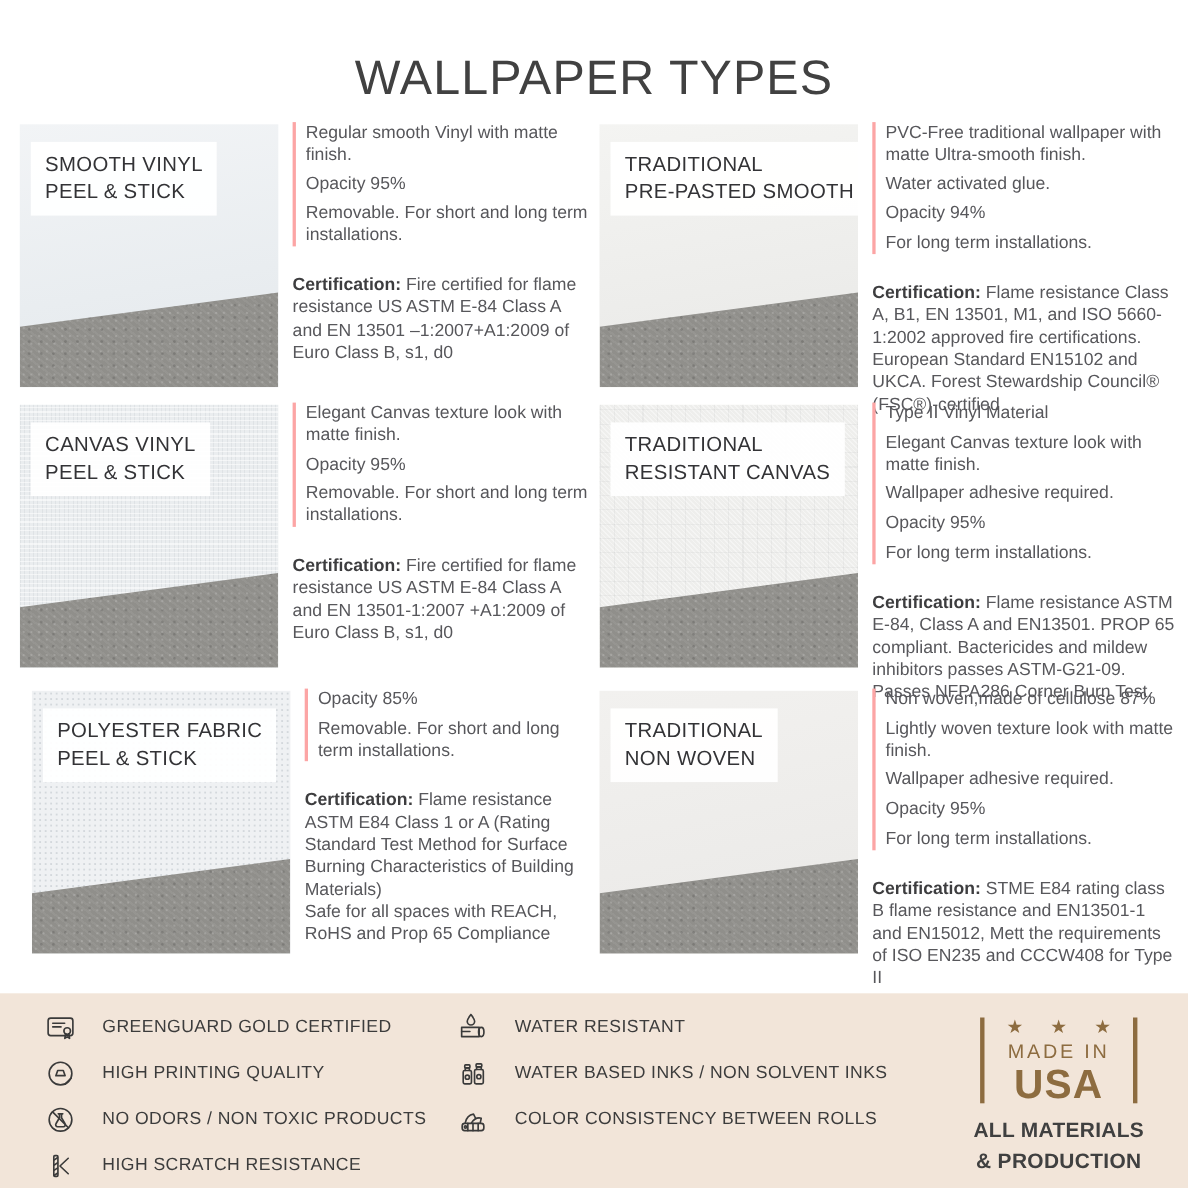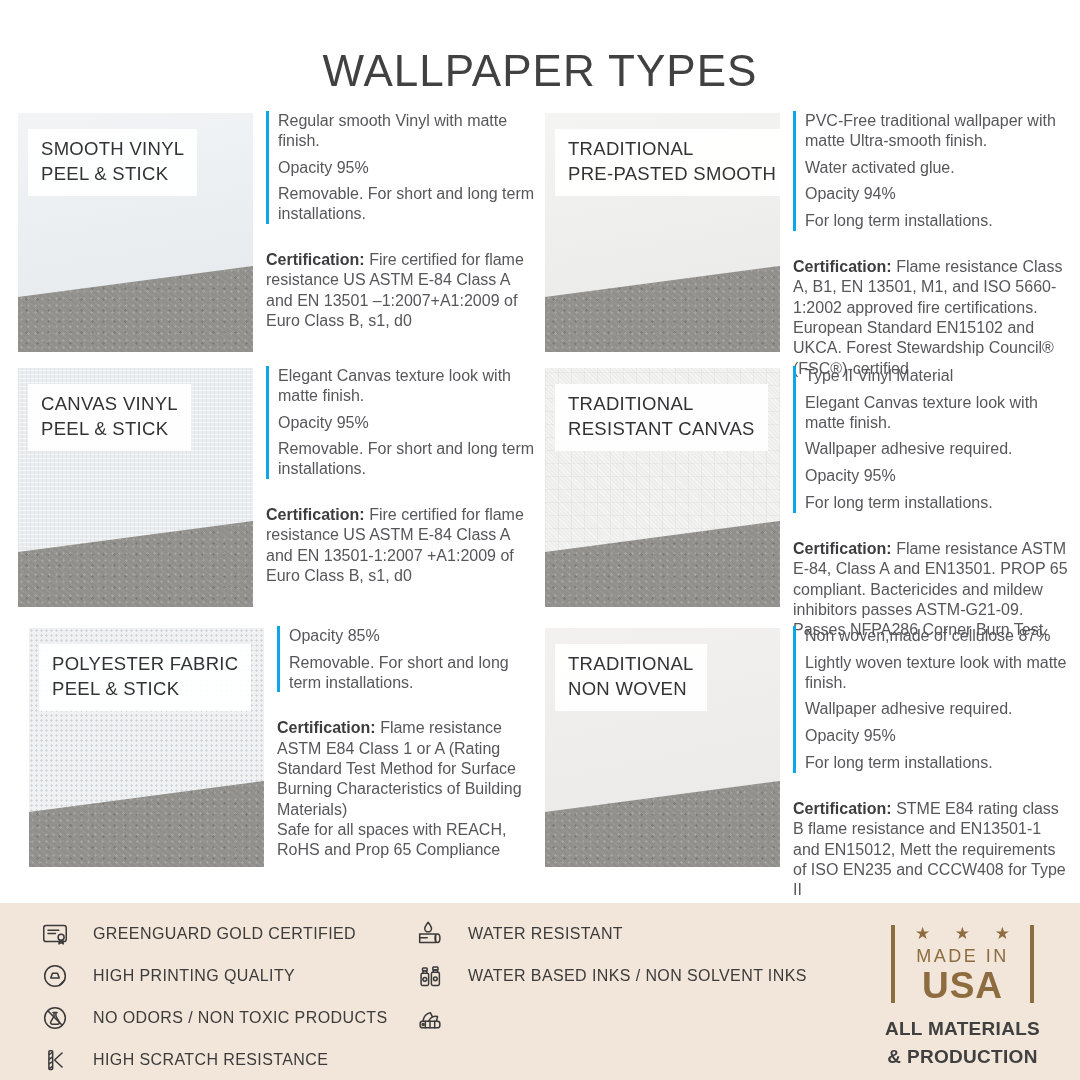--- a/index.html
+++ b/index.html
@@ -60,21 +60,21 @@
   }
   .label-box {
     position:absolute; top:16px; left:10px;
     background:rgba(255,255,255,.94);
     padding:8px 13px 9px 13px;
     font-size:18.5px; line-height:1.35; letter-spacing:.3px;
     color:#333336; white-space:nowrap;
   }
   .info { flex:1; padding:0 10px 0 13px; margin-top:-2px; }
   .desc {
-    border-left:3px solid #0ea5e9;
+    border-left:3px solid #fca5a5;
     padding-left:9px;
     font-size:16px; line-height:1.24; color:#57575b;
   }
   .desc .desc-line { margin-bottom:7px; }
   .desc .desc-line:last-child { margin-bottom:2px; }
   .cert { margin-top:26px; font-size:16px; line-height:1.27; color:#57575b; }
   .cert-label { font-weight:700; color:#3d3d3f; }
 
   
   .footer {
@@ -311,20 +311,21 @@
       <div class="feature">
         <svg viewBox="0 0 32 32">
           <rect x="5.5" y="19.5" width="21" height="7" rx="2.5"></rect>
           <line x1="11" y1="19.5" x2="11" y2="26.5"></line>
           <line x1="16" y1="19.5" x2="16" y2="26.5"></line>
           <line x1="21" y1="19.5" x2="21" y2="26.5"></line>
           <circle cx="8.7" cy="23" r="1.1"></circle>
           <path d="M8.5 19 q1.5-7.5 8-8.5 l2 4"></path>
           <path d="M14.5 19 q4-6 9.5-4.5 l-1 4.5"></path>
         </svg>
+        <span class="flabel">COLOR CONSISTENCY BETWEEN ROLLS</span>
       </div>
     </div>
 
     <div class="badge-wrap">
       <div class="usa-top">
         <div class="usa-bar"></div>
         <div class="usa-core">
           <div class="usa-stars">★ ★ ★</div>
           <div class="usa-madein">MADE IN</div>
           <div class="usa-usa">USA</div>

